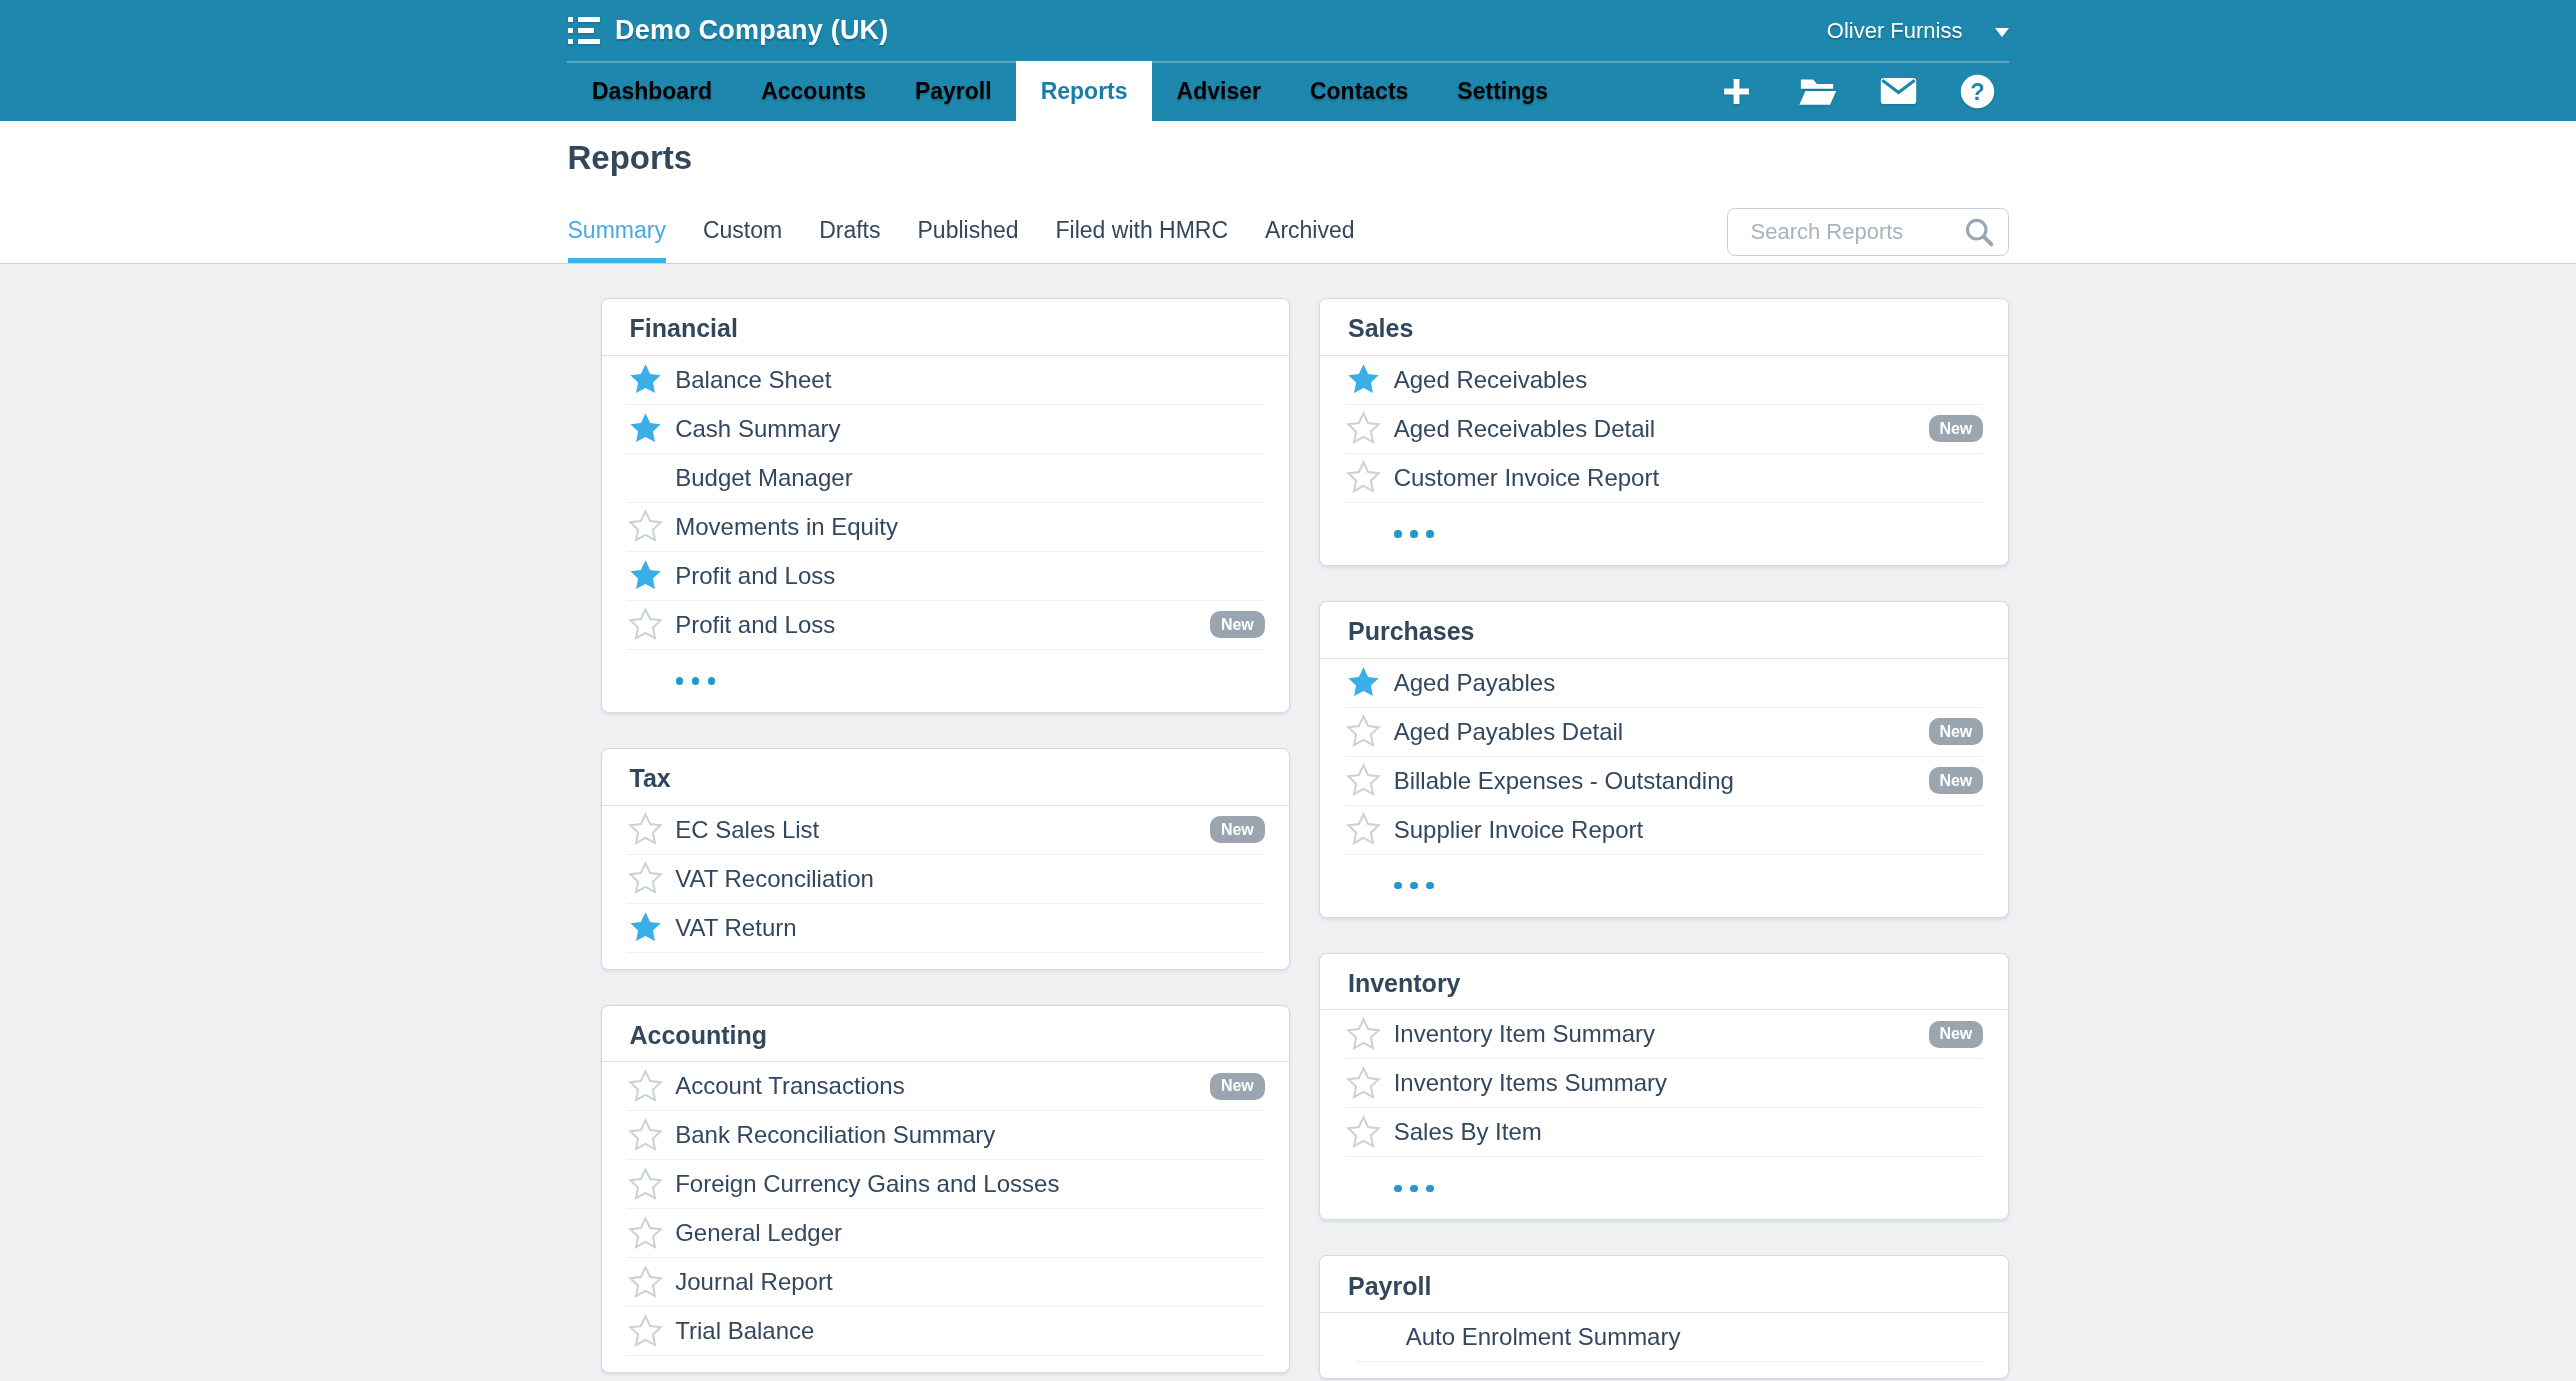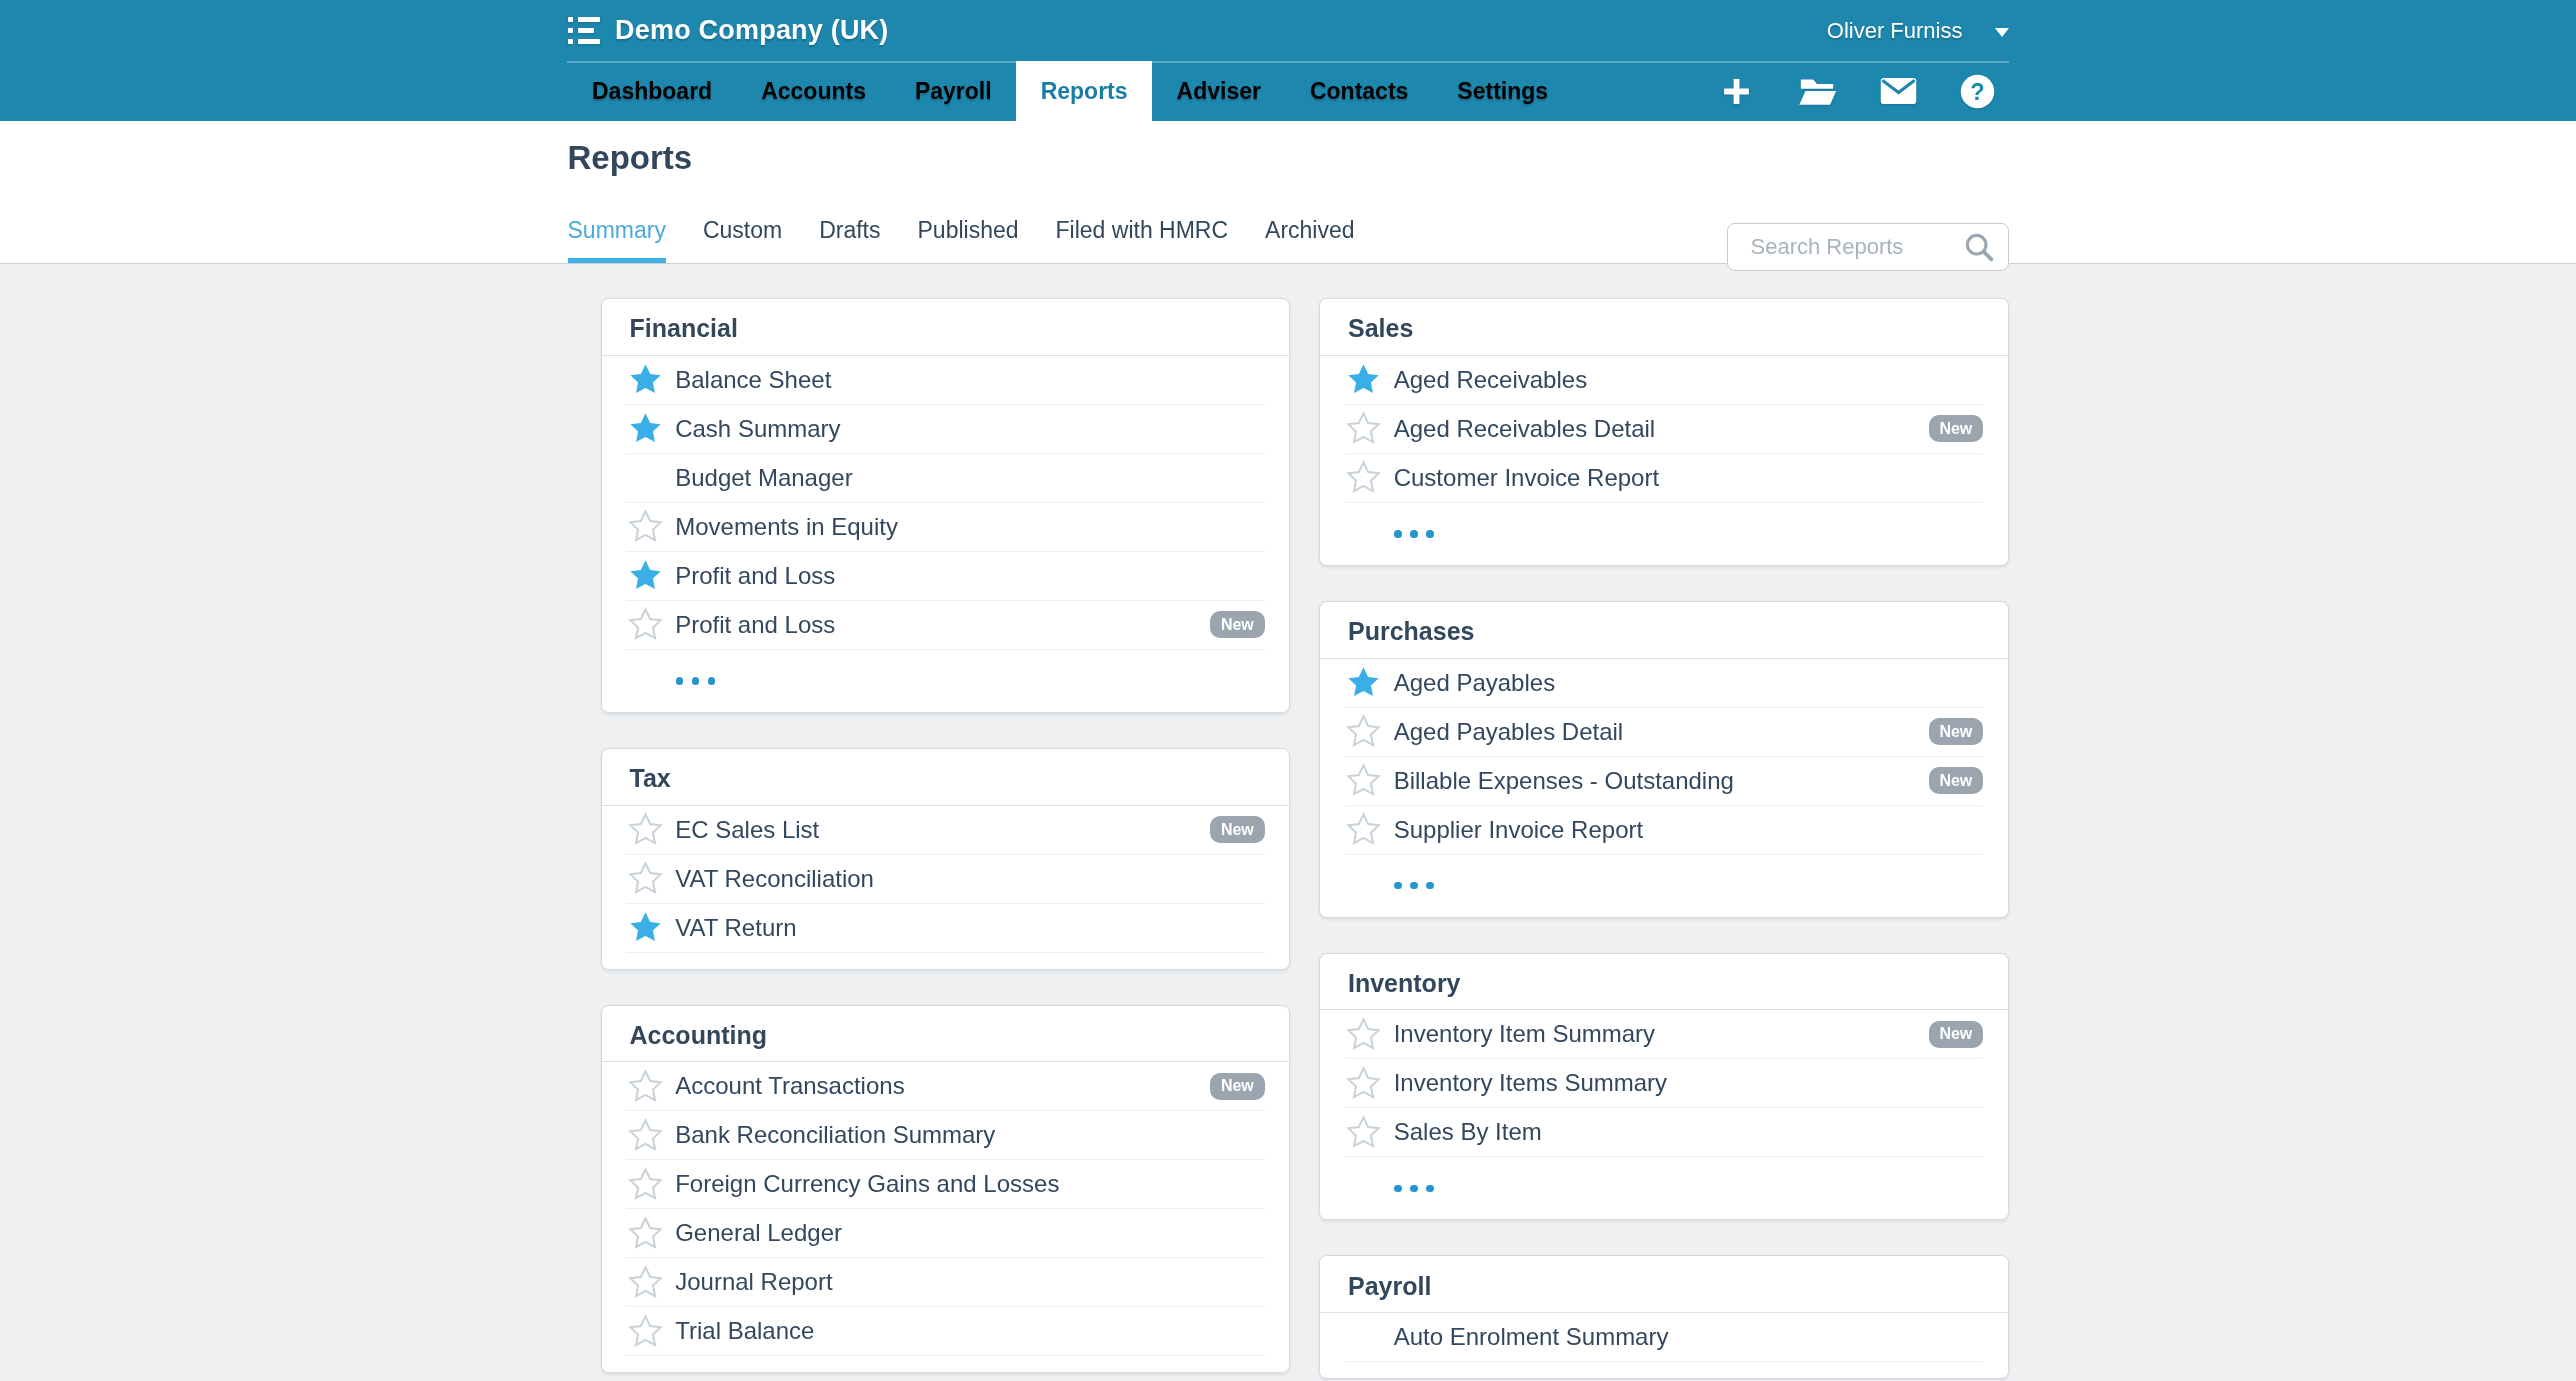--- a/index.html
+++ b/index.html
@@ -41,21 +41,21 @@
   .nav-icons{margin-left:auto;display:flex;align-items:center;gap:43px;padding-right:14px;}
   .tool-icon{cursor:pointer;display:flex;align-items:center;filter:drop-shadow(0 1.5px 0.8px rgba(0,0,0,.15));}
 
   
   .page-header{background:#fff;height:143px;border-bottom:1.5px solid #ccd1d7;}
   .page-header .container{height:100%;}
   .page-title{position:absolute;left:0;top:18.4px;margin:0;font-size:33px;font-weight:bold;color:var(--navy);}
   .tabs{position:absolute;left:0;bottom:0;display:flex;gap:37px;}
   .tab{font-size:23px;color:var(--navy);padding-bottom:19px;cursor:pointer;white-space:nowrap;}
   .tab.active{color:var(--tab-blue);border-bottom:5.4px solid var(--tab-underline);padding-bottom:14px;}
-  .search-wrap{position:absolute;right:0;top:102px;width:282px;height:48px;}
+  .search-wrap{position:absolute;right:0;top:87px;width:282px;height:48px;}
   .search-input{width:100%;height:100%;border:1.5px solid #c5cdd4;border-radius:7.7px;font-size:22px;color:var(--navy);padding:0 55px 0 23px;outline:none;font-family:"Liberation Sans", sans-serif;background:#fff;}
   .search-input::placeholder{color:#a9b3bd;}
   .search-icon{position:absolute;right:12.3px;top:7px;pointer-events:none;}
 
   
   .content{padding-top:34px;}
   .columns{display:flex;gap:29px;align-items:flex-start;padding-left:33px;}
   .col{width:705px;display:flex;flex-direction:column;gap:35px;}
   .card{background:#fff;border:1.5px solid #d4d9de;border-radius:7.7px;box-shadow:0 1.5px 3.1px rgba(30,40,50,.08);overflow:hidden;}
   .card-title{margin:0;padding:15.3px 28px 11.5px;font-size:25px;font-weight:bold;color:var(--navy);border-bottom:1.5px solid #dcdfe3;}
@@ -410,21 +410,21 @@
   </div>
               <div class="more-row" title="...">
                 <span class="more-dot"></span>
                 <span class="more-dot"></span>
                 <span class="more-dot"></span>
               </div>
             </div>
   </section>
           <section class="card">
     <h2 class="card-title">Payroll</h2>
-    <div class="card-items" style="padding-bottom: 16px;">
+    <div class="card-items" style="padding-bottom: 16px; margin-left: 12px;">
               <div class="report-row">
     <span class="star-slot"></span>
     <a class="report-label">Auto Enrolment Summary</a>
   </div>
             </div>
   </section>
         </div>
     </div>
   </div>
 </div>

